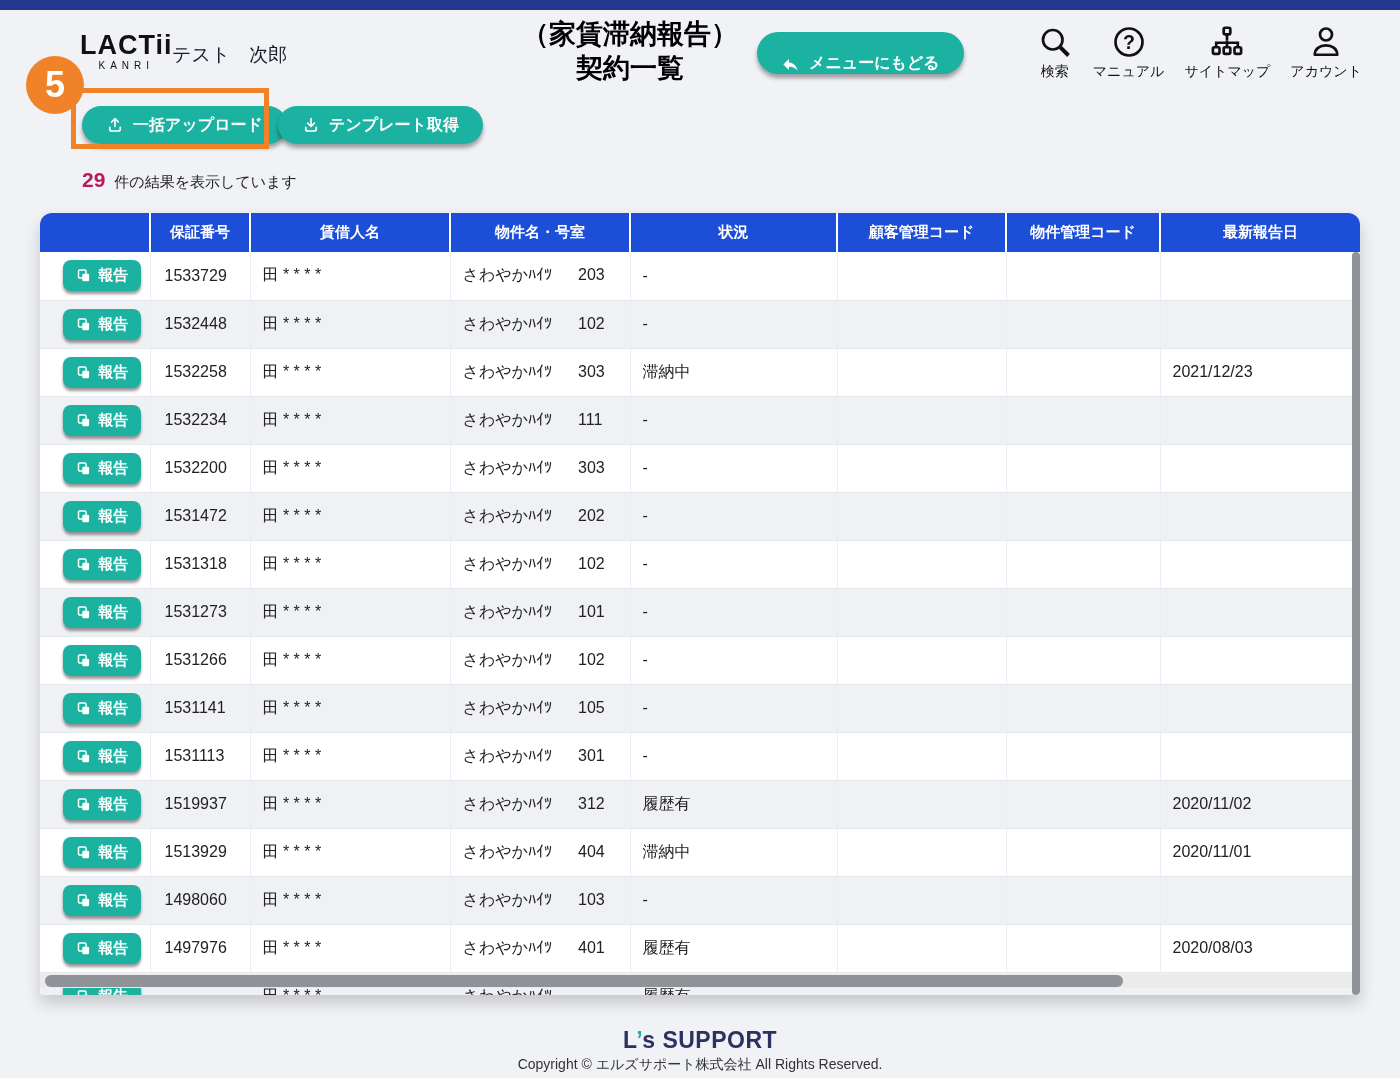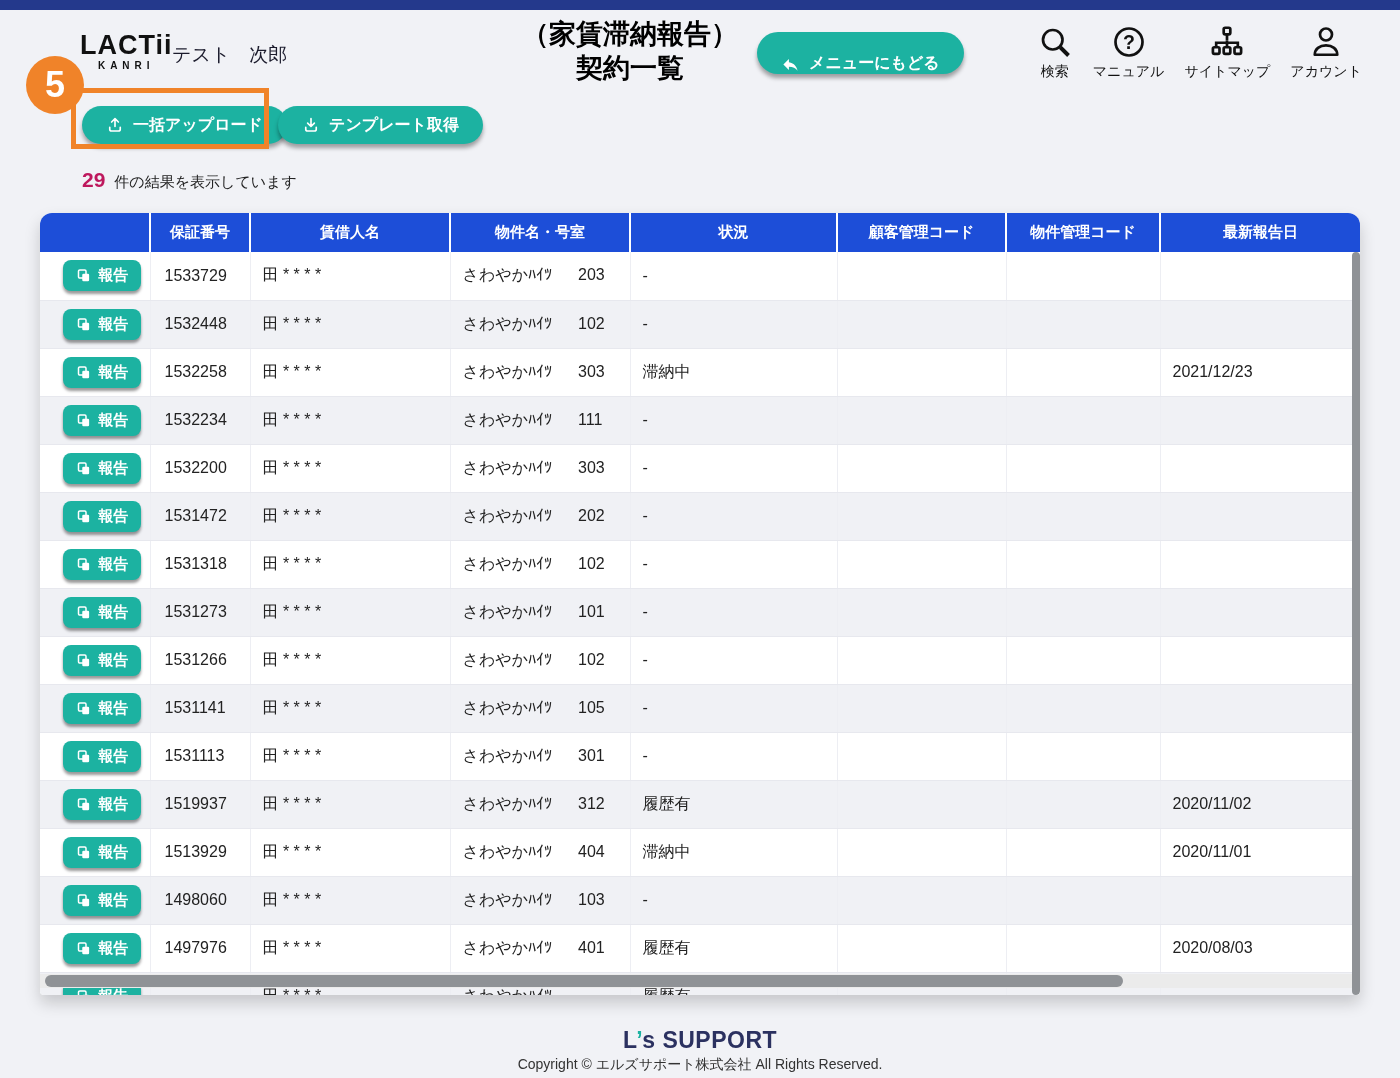--- a/index.html
+++ b/index.html
@@ -8,21 +8,21 @@
     font-family:"Liberation Sans","DejaVu Sans",sans-serif;
     background:#f1f2f6; color:#222; position:relative;
   }
   
   .topbar { height:10px; background:#24398c; width:100%; }
 
   
   .header { position:relative; height:150px; }
   .logo { position:absolute; left:80px; top:22px; text-align:center; cursor:pointer; }
   .logo-main { font-size:27px; font-weight:800; letter-spacing:1px; color:#111; line-height:1; }
-  .logo-sub  { font-size:10px; font-weight:700; letter-spacing:5px; color:#111; margin-top:1px; }
+  .logo-sub  { font-size:10px; font-weight:400; letter-spacing:5px; color:#111; margin-top:1px; }
   .user-name { position:absolute; left:172px; top:32px; font-size:19px; color:#1b1b2c; }
   .page-title { position:absolute; left:440px; top:8px; width:380px; text-align:center;
                 font-size:27px; font-weight:800; color:#000; line-height:1.25; }
   .btn-teal {
     display:inline-flex; align-items:center; gap:9px; justify-content:center;
     background:#1cb2a1; color:#fff; border:none; cursor:pointer;
     border-radius:21px; font-size:16px; font-weight:600;
     box-shadow:0 4px 4px rgba(0,0,0,.35); padding:0 24px; height:42px;
     font-family:"Liberation Sans","DejaVu Sans",sans-serif;
   }

